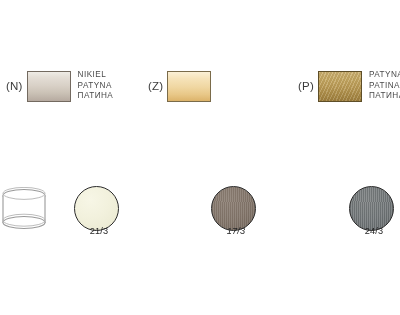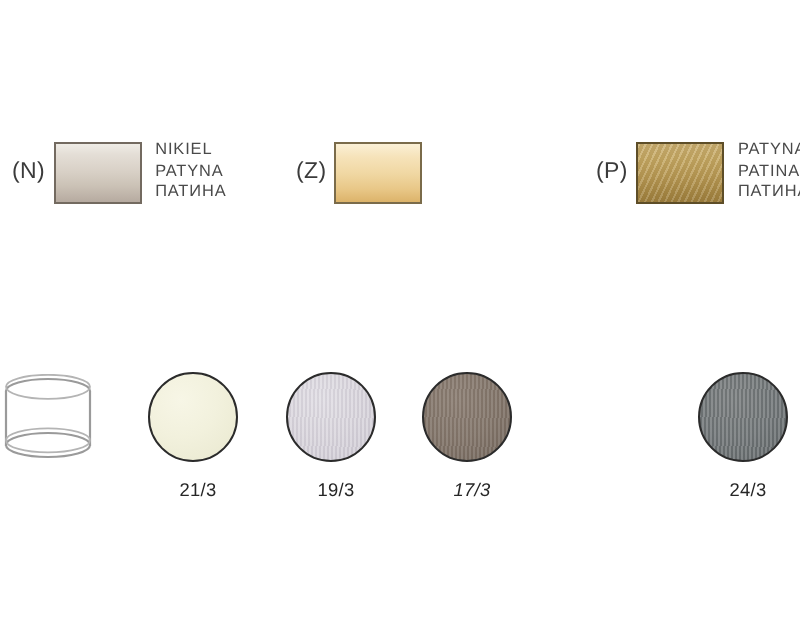--- a/index.html
+++ b/index.html
@@ -146,21 +146,21 @@
     background:
       repeating-linear-gradient(92deg,
         rgba(255,255,255,0.14) 0px, rgba(255,255,255,0.14) 1px,
         rgba(40,45,45,0.12) 1px, rgba(40,45,45,0.12) 2px),
       radial-gradient(circle at 40% 28%, #7c8081 0%, #73787a 50%, #64696b 100%);
   }
 
   .swatch-code {
     position: absolute;
     left: 0;
-    top: 56px;
+    top: 42px;
     width: 62px;
     text-align: center;
     font-size: 9.2px;
     color: #262626;
     letter-spacing: .15px;
     white-space: nowrap;
   }
 </style>
 </head>
 <body>
@@ -206,24 +206,20 @@
         <ellipse cx="23" cy="33.2" rx="21" ry="6" fill="none" stroke="#b4b4b4" stroke-width="0.9"></ellipse>
         <ellipse cx="23" cy="6.4" rx="21" ry="6" fill="none" stroke="#b4b4b4" stroke-width="0.9"></ellipse>
       </svg>
     </div>
 
     <div class="shade-cell c1">
       <span class="swatch-circle s21"></span>
       <span class="swatch-code">21/3</span>
     </div>
 
-    <div class="shade-cell c2">
-      <span class="swatch-circle s19"></span>
-      <span class="swatch-code">19/3</span>
-    </div>
 
     <div class="shade-cell c3">
       <span class="swatch-circle s17"></span>
       <span class="swatch-code">17/3</span>
     </div>
 
 
     <div class="shade-cell c5">
       <span class="swatch-circle s24"></span>
       <span class="swatch-code">24/3</span>

